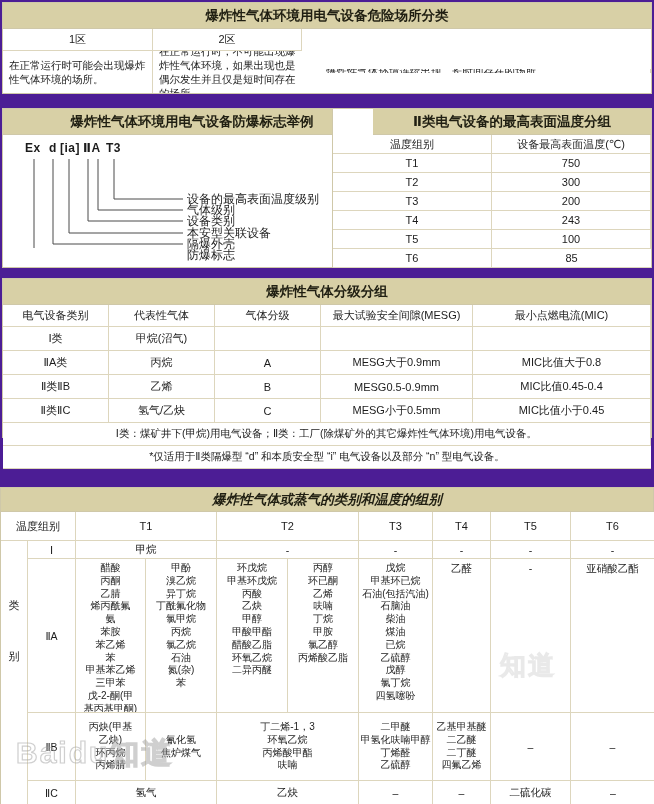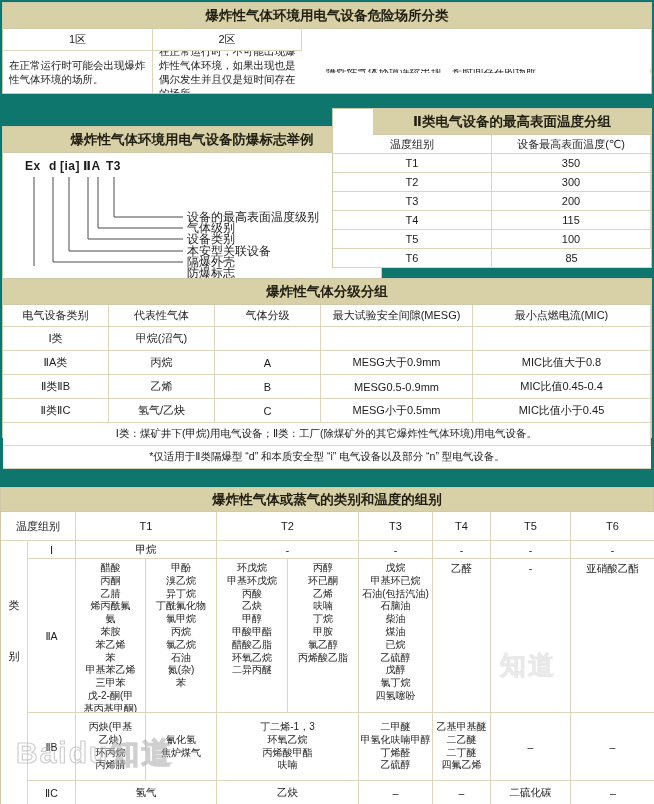--- a/index.html
+++ b/index.html
@@ -3,56 +3,56 @@
 <meta charset="utf-8">
 <style>
   :root{
     --tan:#d8d0a6;
     --line:#ddd6bd;
     --line2:#cfc8a9;
     --txt:#1c1c1c;
   }
   html,body{margin:0;padding:0;}
   body{background:#e8e8e8;font-family:"Liberation Sans","DejaVu Sans",sans-serif;color:var(--txt);}
-  .page{position:relative;width:654px;height:804px;background:#0f766e;margin:0 auto;overflow:hidden;}
+  .page{position:relative;width:654px;height:804px;background:#4c1d95;margin:0 auto;overflow:hidden;}
   .tbl{position:absolute;background:#fff;border:1px solid var(--line2);box-sizing:border-box;}
   .title-bar{background:var(--tan);font-weight:700;font-size:13.5px;text-align:center;
              display:flex;align-items:center;justify-content:center;color:#201f12;
              border-bottom:1px solid var(--line2);box-sizing:border-box;}
   .cell{border-right:1px solid var(--line);border-bottom:1px solid var(--line);
         display:flex;align-items:center;justify-content:center;box-sizing:border-box;
         font-size:11px;background:#fff;overflow:hidden;}
   .cell:last-child{border-right:none;}
   
   #zone-tbl{left:2px;top:2px;width:650px;height:92px;}
   #zone-tbl .title-bar{height:26px;}
   .zone-grid{display:grid;grid-template-columns:150px 149px 349px;grid-template-rows:22px 42px;}
   .zone-grid .desc{justify-content:flex-start;align-items:center;text-align:left;
                    font-size:10.5px;line-height:14px;padding:2px 6px;}
   .zone-grid .desc.first{padding-left:24px;}
   
-  #mark-panel{left:2px;top:126px;width:380px;height:160px;}
+  #mark-panel{left:2px;top:108px;width:380px;height:160px;}
   #mark-panel .title-bar{height:26px;}
   .diagram{position:relative;width:100%;height:133px;}
   .code-tok{position:absolute;top:6px;font-weight:700;font-size:12px;letter-spacing:0.5px;}
   .mark-label{position:absolute;font-size:12px;white-space:nowrap;line-height:12px;}
   .diagram svg{position:absolute;left:0;top:20px;}
   
   #temp-panel{left:332px;top:108px;width:320px;height:160px;}
   #temp-panel .title-bar{height:26px;margin-left:40px;}
   .temp-grid{display:grid;grid-template-columns:159px 159px;grid-auto-rows:19px;}
   
   #gas-tbl{left:2px;top:278px;width:650px;height:160px;}
   #gas-tbl .title-bar{height:26px;}
   .gas-grid{display:grid;grid-template-columns:106px 106px 106px 152px 178px;
             grid-template-rows:22px 24px 24px 24px 24px 23px 23px;}
   .gas-grid .note{grid-column:1 / span 5;font-size:10.5px;}
   
   #cat-tbl{left:0px;top:487px;width:654px;height:317px;}
-  #cat-tbl .title-bar{height:24px;}
+  #cat-tbl .title-bar{height:24px;font-style:italic;}
   .cat-grid{display:grid;grid-template-columns:27px 48px 70px 71px 71px 71px 74px 58px 80px 84px;
             grid-template-rows:29px 18px 154px 68px 24px;}
   .cat-grid .cell{font-size:10.5px;}
   .cat-grid .hd{font-size:11px;}
   .cat-grid .top{align-items:flex-start;padding-top:3px;}
   .lines-wrap{text-align:center;}
   .lines-wrap .ln{line-height:12.8px;white-space:nowrap;font-size:10px;}
   .side-wrap{display:flex;flex-direction:column;align-items:center;gap:36px;transform:translateY(-42px);}
   .side-wrap span{font-size:11px;}
   
@@ -101,27 +101,27 @@
         <div class="mark-label" style="left: 184px; top: 114px; text-align: center;">防爆标志</div>
       </div>
   </section>
 
   <section class="tbl" id="temp-panel">
     <div class="title-bar">Ⅱ类电气设备的最高表面温度分组</div>
     <div class="temp-grid" id="tempGrid">
         <div class="cell">温度组别</div>
         <div class="cell">设备最高表面温度(℃)</div>
         <div class="cell">T1</div>
-        <div class="cell">350</div>
+        <div class="cell">750</div>
         <div class="cell">T2</div>
         <div class="cell">300</div>
         <div class="cell">T3</div>
         <div class="cell">200</div>
         <div class="cell">T4</div>
-        <div class="cell">115</div>
+        <div class="cell">243</div>
         <div class="cell">T5</div>
         <div class="cell">100</div>
         <div class="cell">T6</div>
         <div class="cell">85</div>
       </div>
   </section>
 
   <section class="tbl" id="gas-tbl">
     <div class="title-bar">爆炸性气体分级分组</div>
     <div class="gas-grid" id="gasGrid">

